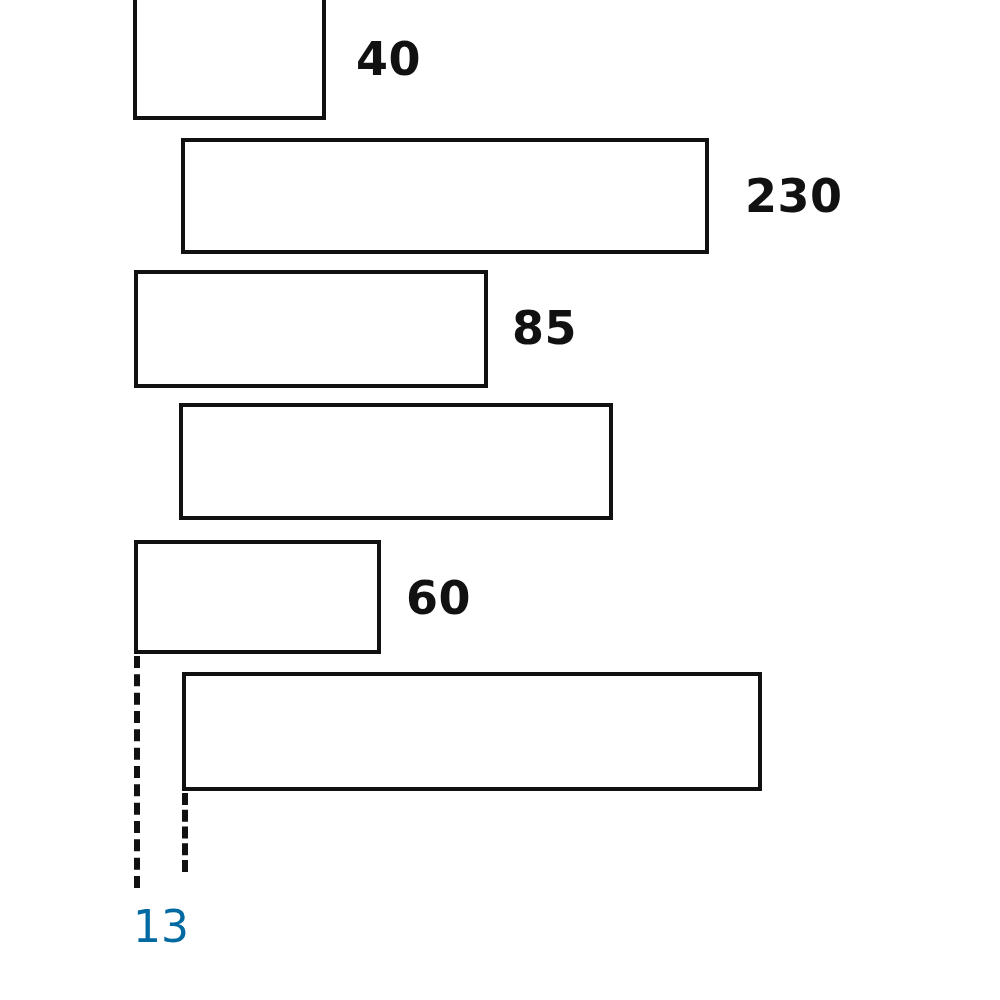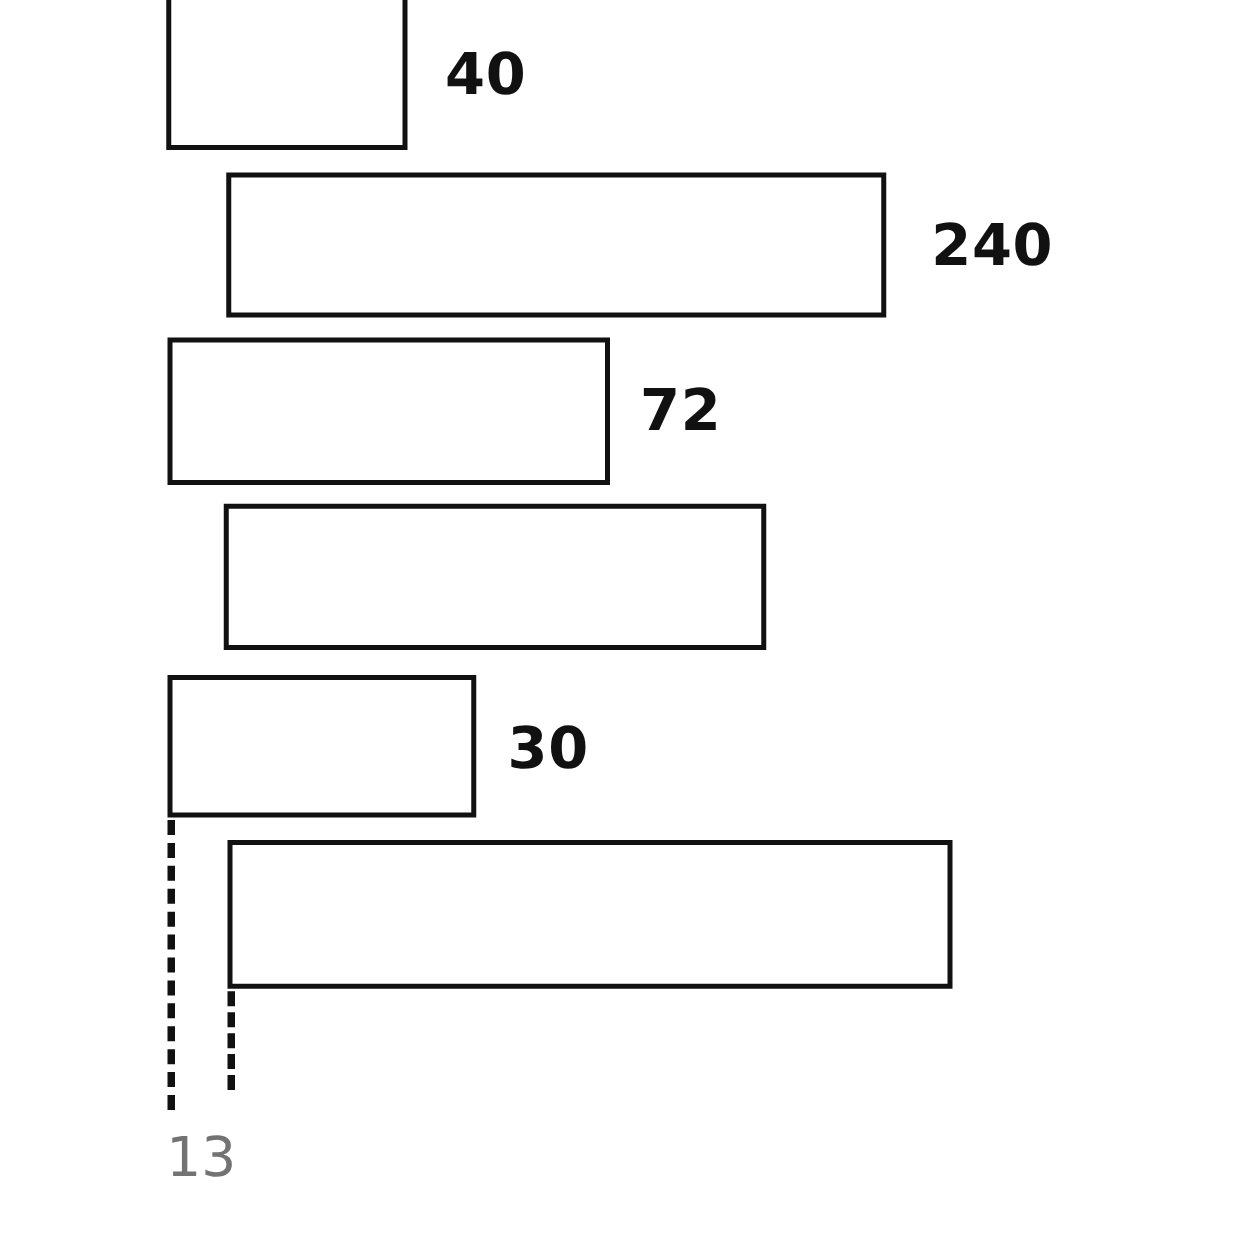--- a/index.html
+++ b/index.html
@@ -38,39 +38,39 @@
     position: absolute;
     width: 0;
     border-left: 6px dashed #111111;
   }
   .axis-label {
     position: absolute;
     font-family: "DejaVu Sans", "Liberation Sans", sans-serif;
     font-weight: 400;
     font-size: 44px;
     line-height: 1;
-    color: #737373;
+    color: #0369a1;
     white-space: nowrap;
   }
 </style>
 </head>
 <body>
 
 <div id="stage">
 
   <div class="bar" style="left:133px; top:-4px; width:193px; height:124px;"></div>
   <div class="bar" style="left:181px; top:138px; width:528px; height:116px;"></div>
   <div class="bar" style="left:134px; top:270px; width:354px; height:118px;"></div>
   <div class="bar" style="left:179px; top:403px; width:434px; height:117px;"></div>
   <div class="bar" style="left:134px; top:540px; width:247px; height:114px;"></div>
   <div class="bar" style="left:182px; top:672px; width:580px; height:119px;"></div>
 
   <div class="bar-label" style="left:356px; top:36px;">40</div>
-  <div class="bar-label" style="left:745px; top:173px;">240</div>
-  <div class="bar-label" style="left:512px; top:305px;">72</div>
-  <div class="bar-label" style="left:406px; top:575px;">30</div>
+  <div class="bar-label" style="left:745px; top:173px;">230</div>
+  <div class="bar-label" style="left:512px; top:305px;">85</div>
+  <div class="bar-label" style="left:406px; top:575px;">60</div>
 
   <div class="dash-line" style="left:134px; top:656px; height:232px;"></div>
   <div class="dash-line" style="left:182px; top:793px; height:79px;"></div>
 
   <div class="axis-label" style="left:133px; top:905px;">13</div>
 
 </div>
 
 </body></html>

